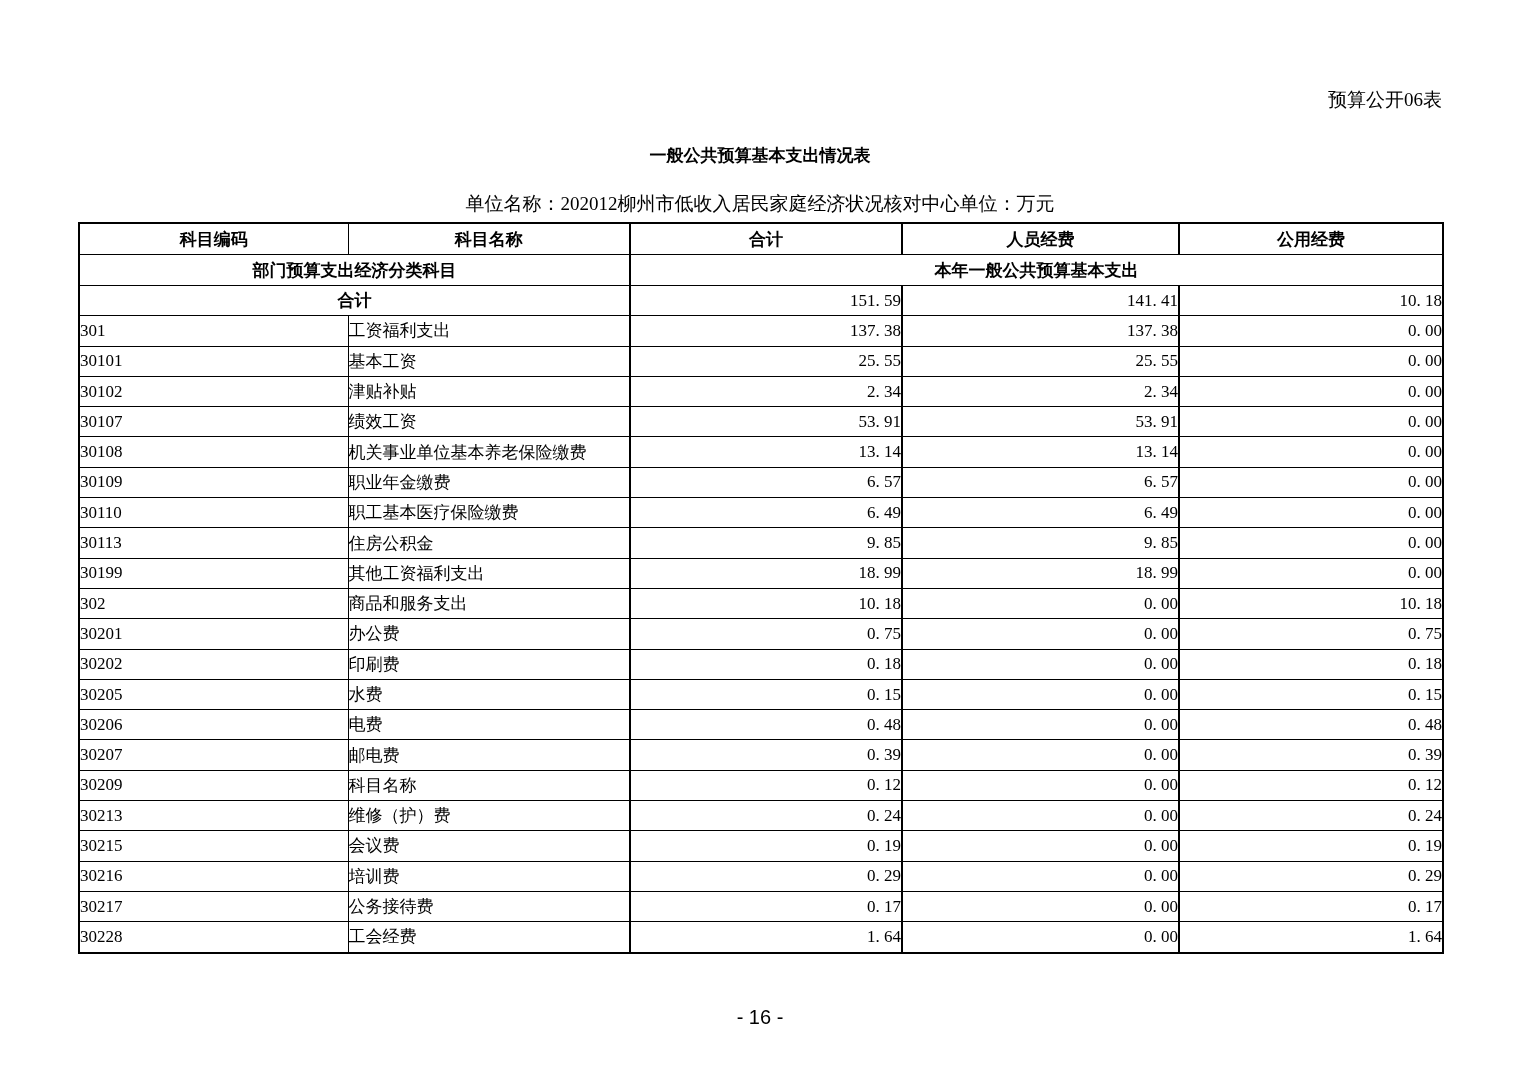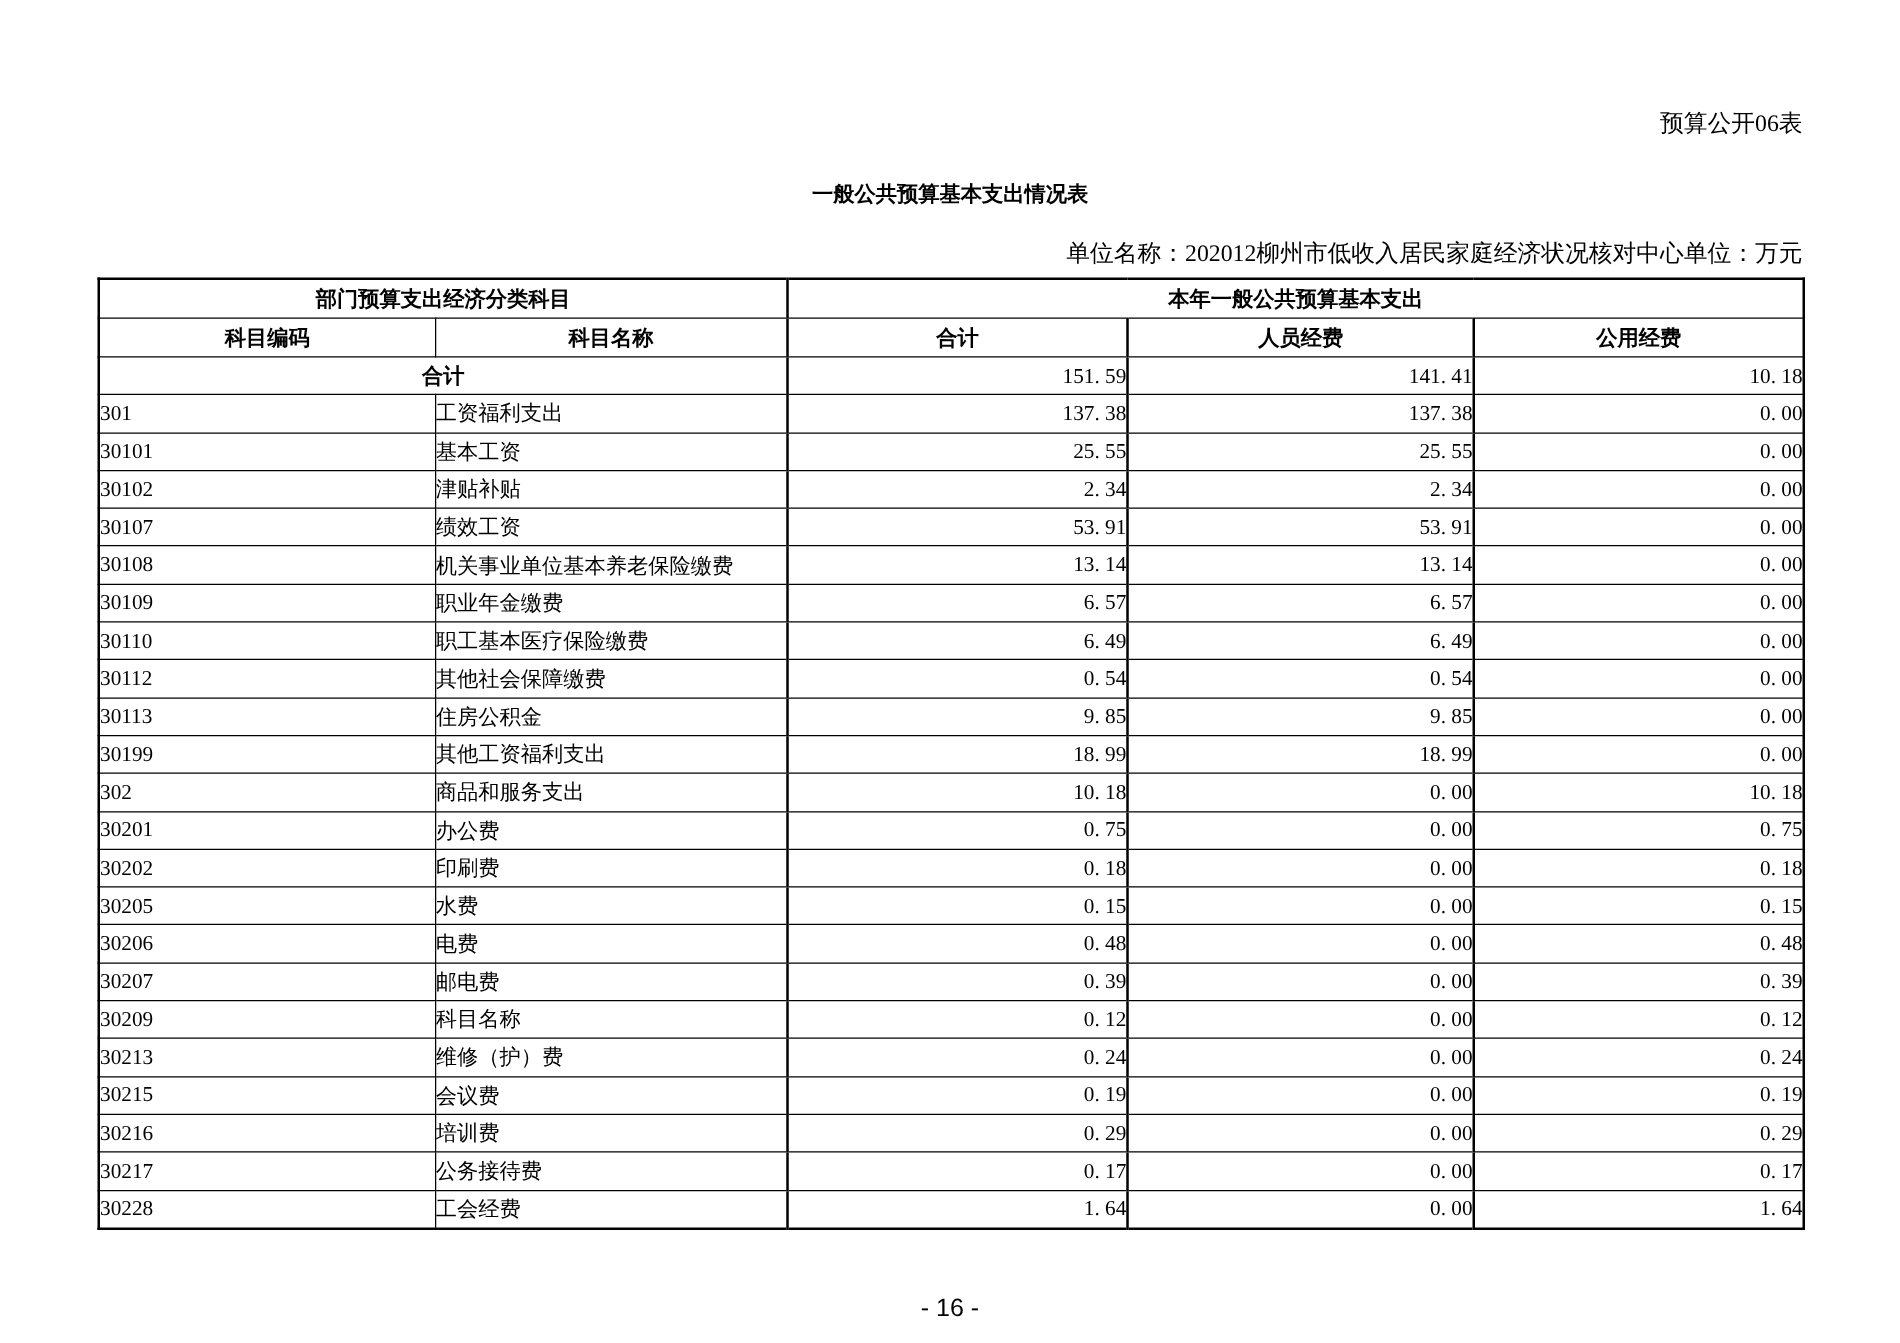--- a/index.html
+++ b/index.html
@@ -16,21 +16,21 @@
     font-size: 19px; line-height: 24px;
   }
   .title {
     margin: 30px 0 0 0;
     text-align: center;
     font-size: 17px; line-height: 28px;
     font-weight: bold;
   }
   .unit-row {
     margin-top: 22px;
-    display: flex; justify-content: flex-end;
+    display: flex; justify-content: center;
     font-size: 19px; line-height: 24px;
   }
   table.budget {
     margin-top: 6px;
     width: 1364px;
     border-collapse: collapse;
     table-layout: fixed;
     border: 2px solid #000;
     font-size: 17px;
   }
@@ -72,29 +72,29 @@
   <table class="budget">
     <colgroup>
       <col style="width:269px">
       <col style="width:282px">
       <col style="width:272px">
       <col style="width:277px">
       <col style="width:264px">
     </colgroup>
     <thead>
       <tr>
-        <th colspan="2">部门预算支出经济分类科目</th>
-        <th colspan="3" class="gd">本年一般公共预算基本支出</th>
-      </tr>
-      <tr>
         <th>科目编码</th>
         <th>科目名称</th>
         <th class="gd">合计</th>
         <th class="gd">人员经费</th>
         <th class="gd">公用经费</th>
+      </tr>
+      <tr>
+        <th colspan="2">部门预算支出经济分类科目</th>
+        <th colspan="3" class="gd">本年一般公共预算基本支出</th>
       </tr>
     </thead>
     <tbody>
       <tr>
         <td colspan="2" class="total-label">合计</td>
         <td class="num gd">151. 59</td>
         <td class="num gd">141. 41</td>
         <td class="num gd">10. 18</td>
       </tr>
     <tr>
@@ -140,27 +140,20 @@
           <td class="num gd">0. 00</td>
         </tr>
         <tr>
           <td class="cell-code">30110</td>
           <td class="cell-name">职工基本医疗保险缴费</td>
           <td class="num gd">6. 49</td>
           <td class="num gd">6. 49</td>
           <td class="num gd">0. 00</td>
         </tr>
         <tr>
-          <td class="cell-code">30112</td>
-          <td class="cell-name">其他社会保障缴费</td>
-          <td class="num gd">0. 54</td>
-          <td class="num gd">0. 54</td>
-          <td class="num gd">0. 00</td>
-        </tr>
-        <tr>
           <td class="cell-code">30113</td>
           <td class="cell-name">住房公积金</td>
           <td class="num gd">9. 85</td>
           <td class="num gd">9. 85</td>
           <td class="num gd">0. 00</td>
         </tr>
         <tr>
           <td class="cell-code">30199</td>
           <td class="cell-name">其他工资福利支出</td>
           <td class="num gd">18. 99</td>

